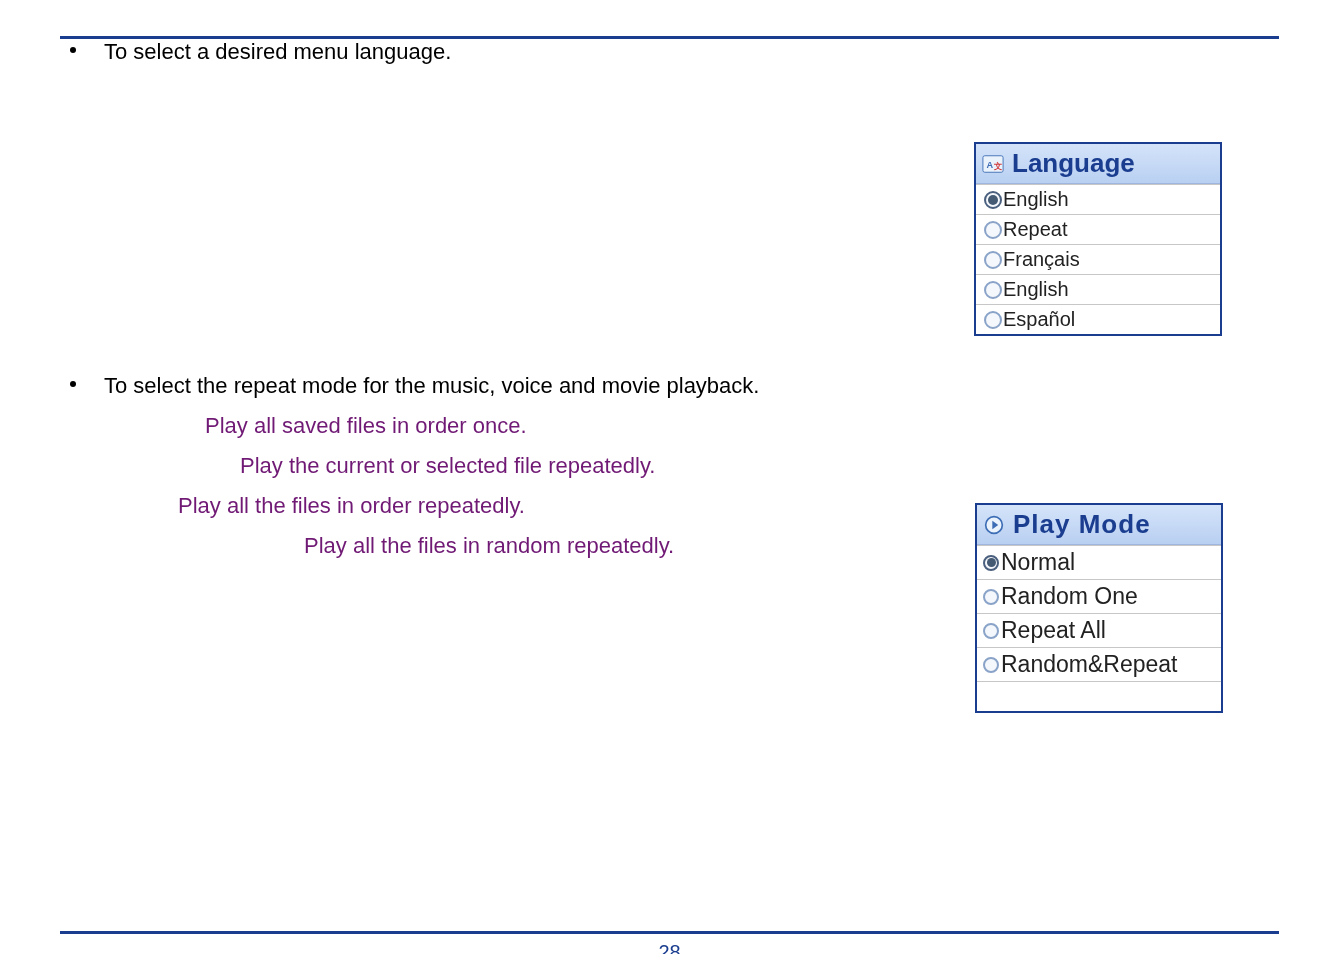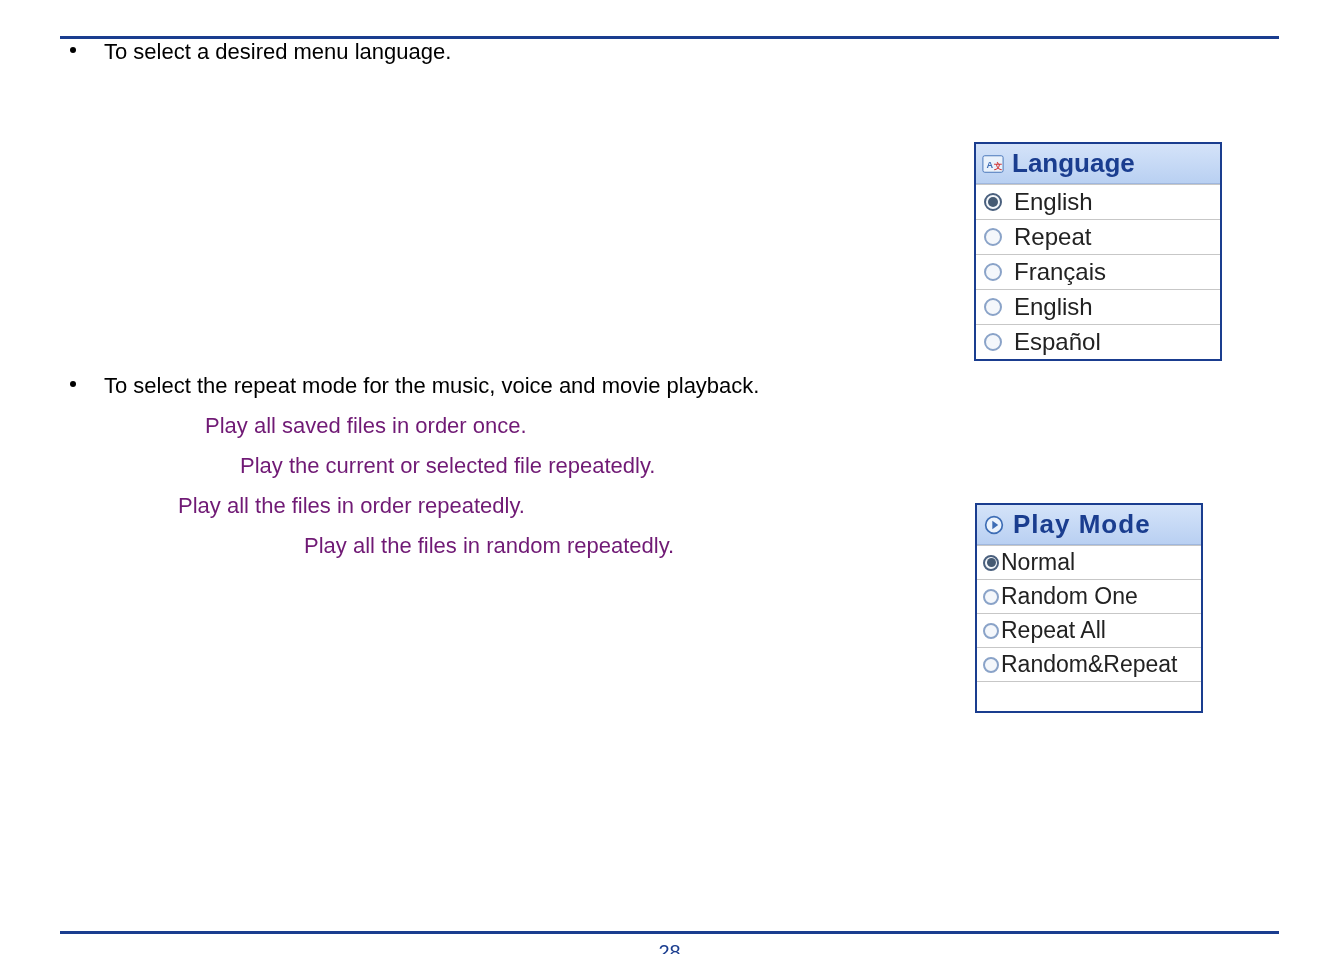--- a/index.html
+++ b/index.html
@@ -79,23 +79,23 @@
   .panel-header .hdr-icon {
     width: 22px;
     height: 20px;
     display: inline-flex;
     align-items: center;
     justify-content: center;
   }
   .panel-row {
     display: flex;
     align-items: center;
-    gap: 12px;
+    gap: 1px;
     padding: 3px 6px 3px 8px;
-    font-size: 24px;
+    font-size: 20px;
     color: #222;
     font-family: Verdana, Arial, sans-serif;
     border-top: 1px solid #c7c7c7;
     background: #fff;
   }
   .radio {
     width: 18px;
     height: 18px;
     border: 2px solid #8aa3c8;
     border-radius: 50%;
@@ -112,21 +112,21 @@
     width: 10px;
     height: 10px;
     background: #455a73;
     border-radius: 50%;
   }
 
   
   .panel-play {
     top: 467px;
     left: 975px;
-    width: 228px;
+    width: 248px;
   }
   .panel-play .panel-row {
     padding: 3px 2px 3px 6px;
     gap: 2px;
     font-size: 23px;
   }
   .panel-play .radio {
     width: 16px;
     height: 16px;
     border-width: 2px;

